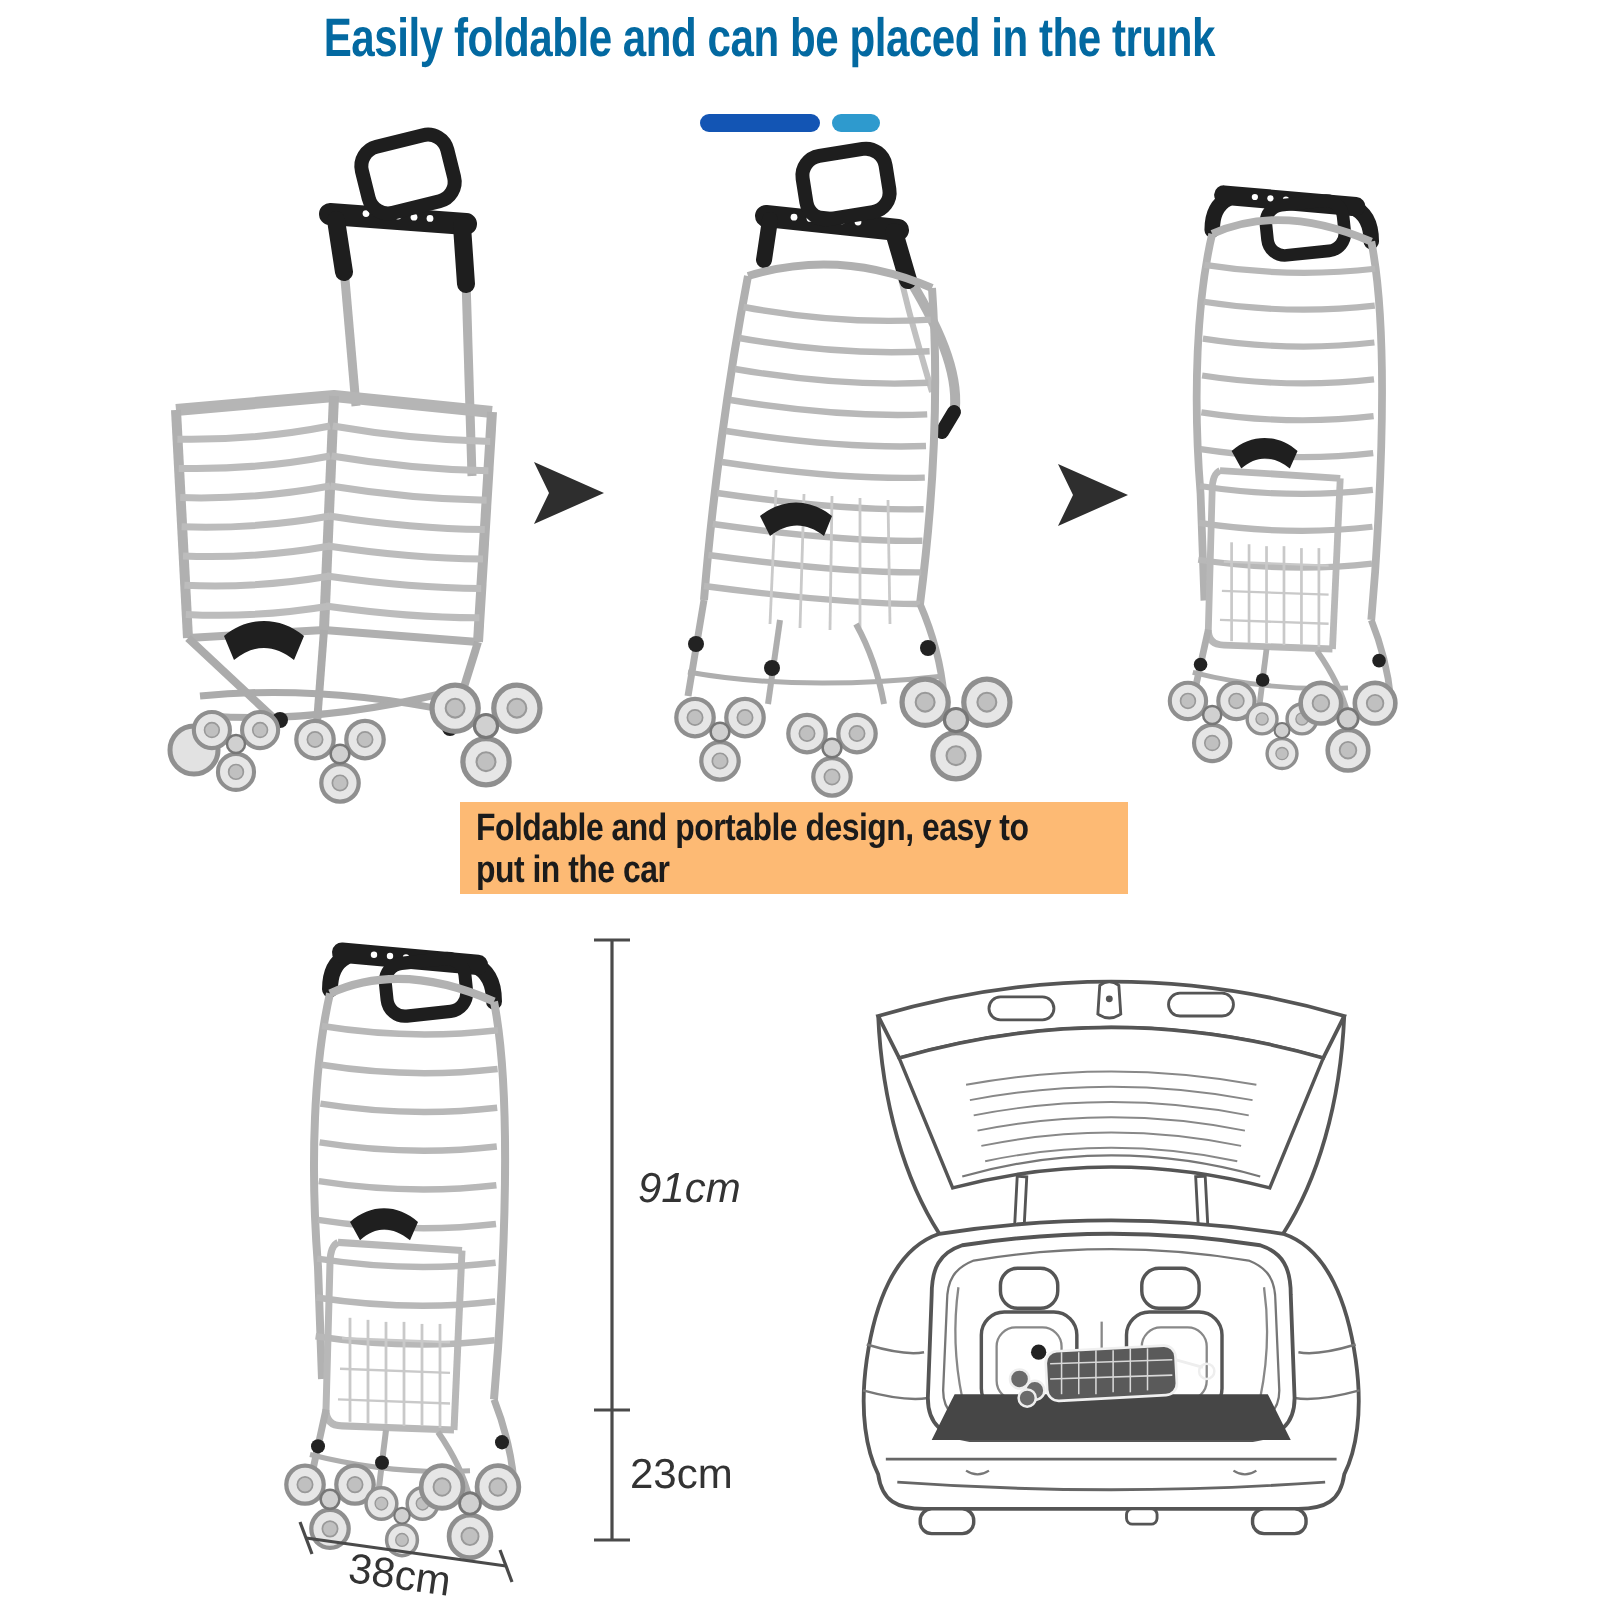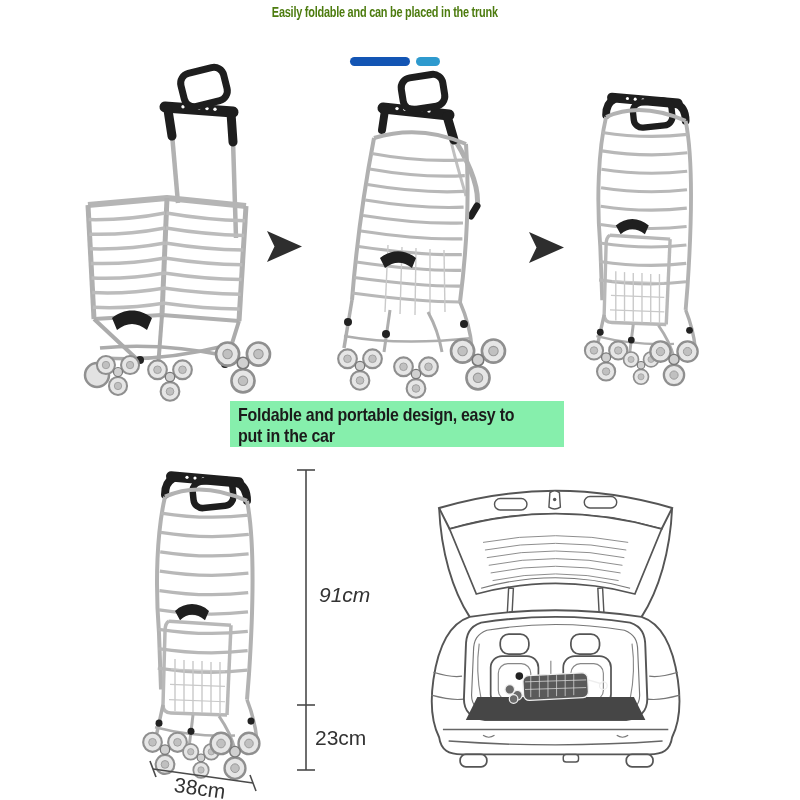--- a/index.html
+++ b/index.html
@@ -1,26 +1,26 @@
 <!DOCTYPE html>
 <html><head>
 <meta charset="utf-8">
 <style>
   html,body{margin:0;padding:0;background:#ffffff;}
   .canvas{position:relative;width:800px;height:800px;background:#ffffff;overflow:hidden;
           font-family:"Liberation Sans","DejaVu Sans",sans-serif;}
   .title{position:absolute;left:0;top:4px;width:770px;text-align:center;
-         font-size:14px;font-weight:bold;color:#4d7c0f;white-space:nowrap;}
+         font-size:27px;font-weight:bold;color:#0369a1;white-space:nowrap;}
   .title span{display:inline-block;transform:scaleX(0.78);transform-origin:center;letter-spacing:-0.3px;}
   .pills{position:absolute;left:350px;top:57px;display:flex;align-items:center;gap:6px;}
   .pill{display:block;height:9px;border-radius:5px;}
   .pill.dark{width:60px;background:#1355b4;}
   .pill.light{width:24px;background:#2e9ace;}
   .art{position:absolute;left:0;top:0;width:800px;height:800px;}
-  .banner{position:absolute;left:230px;top:401px;width:334px;height:46px;background:#86efac;
+  .banner{position:absolute;left:230px;top:401px;width:334px;height:46px;background:#fdba74;
           color:#1b1b1b;font-weight:bold;font-size:19px;line-height:21px;
           padding:3px 0 0 8px;box-sizing:border-box;overflow:visible;}
   .banner span{display:inline-block;white-space:pre;transform:scaleX(0.84);transform-origin:left top;letter-spacing:-0.3px;}
   .dim-label{position:absolute;color:#333;font-size:21px;letter-spacing:0;}
   .dim-91{left:319px;top:583px;font-style:italic;}
   .dim-23{left:315px;top:726px;text-align:center;}
   .dim-38{left:176px;top:773px;transform:rotate(8deg);transform-origin:left top;}
 </style>
 </head>
 <body>

